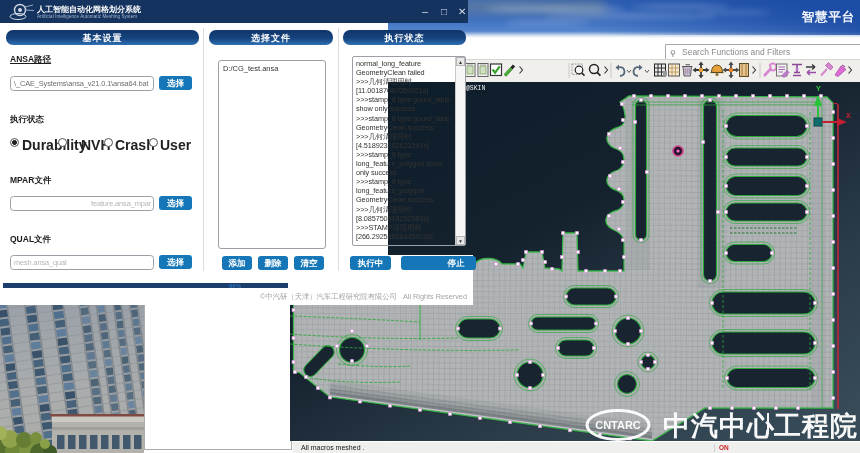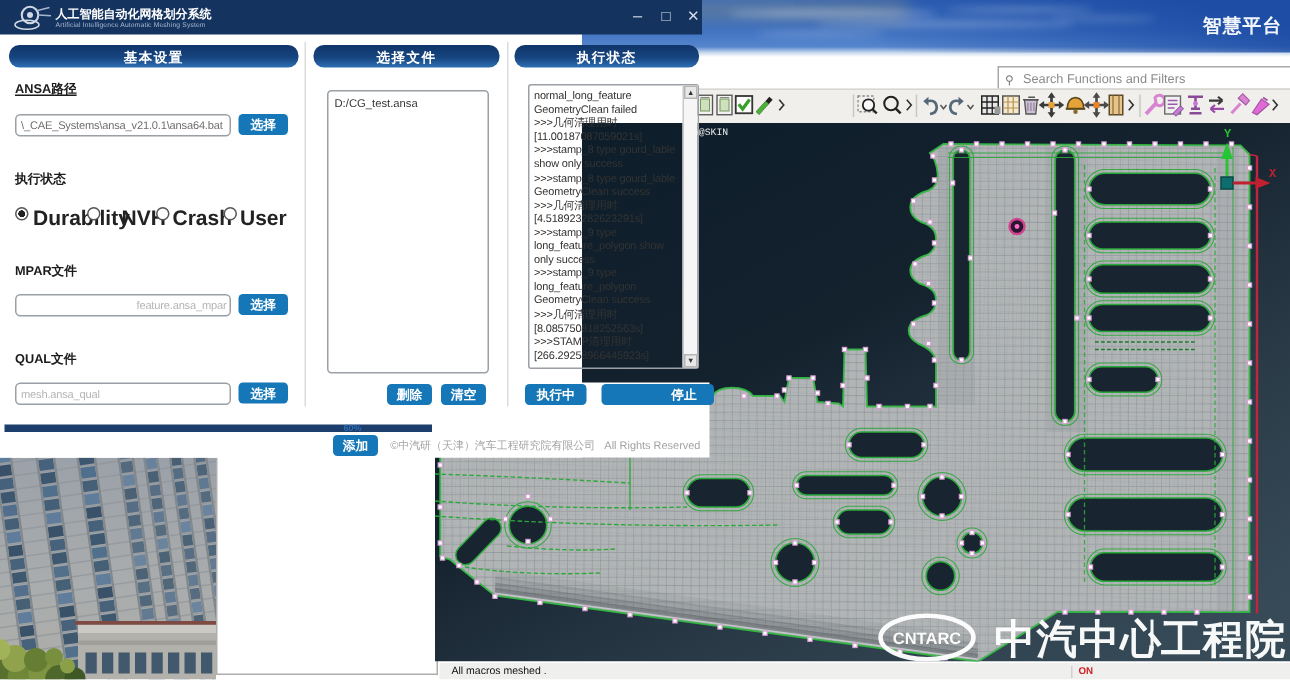--- a/index.html
+++ b/index.html
@@ -608,21 +608,21 @@
 
   <div class="abs lbl" style="left:10px;top:175px;">MPAR文件</div>
   <div class="abs inp" style="left:10px;top:196px;color:#b4b4b4;text-align:right;">feature.ansa_mpar</div>
   <div class="abs btn" style="left:159px;top:196px;">选择</div>
 
   <div class="abs lbl" style="left:10px;top:234px;">QUAL文件</div>
   <div class="abs inp" style="left:10px;top:255px;color:#b4b4b4;">mesh.ansa_qual</div>
   <div class="abs btn" style="left:159px;top:255px;">选择</div>
 
   <div class="abs" id="listbox">D:/CG_test.ansa</div>
-  <div class="abs btn2" style="left:222px;top:256px;margin-top:34px;">添加</div>
+  <div class="abs btn2" style="left:222px;top:256px;">添加</div>
   <div class="abs btn2" style="left:258px;top:256px;">删除</div>
   <div class="abs btn2" style="left:294px;top:256px;">清空</div>
 
   <div class="abs" id="logbox">
     <div class="abs" id="logtxt">normal_long_feature<br>GeometryClean failed<br>&gt;&gt;&gt;几何清理用时<br>[11.00187087059021s]<br>&gt;&gt;&gt;stamp_8 type gourd_lable<br>show only success<br>&gt;&gt;&gt;stamp_8 type gourd_lable<br>GeometryClean success<br>&gt;&gt;&gt;几何清理用时<br>[4.518923282623291s]<br>&gt;&gt;&gt;stamp_9 type<br>long_feature_polygon show<br>only success<br>&gt;&gt;&gt;stamp_9 type<br>long_feature_polygon<br>GeometryClean success<br>&gt;&gt;&gt;几何清理用时<br>[8.085750818252563s]<br>&gt;&gt;&gt;STAMP清理用时<br>[266.29258966445923s]</div>
     <div class="abs" id="sbar">
       <div class="abs sarr" style="top:0;">▲</div>
       <div class="abs sarr" style="bottom:0;">▼</div>
     </div>
   </div>

